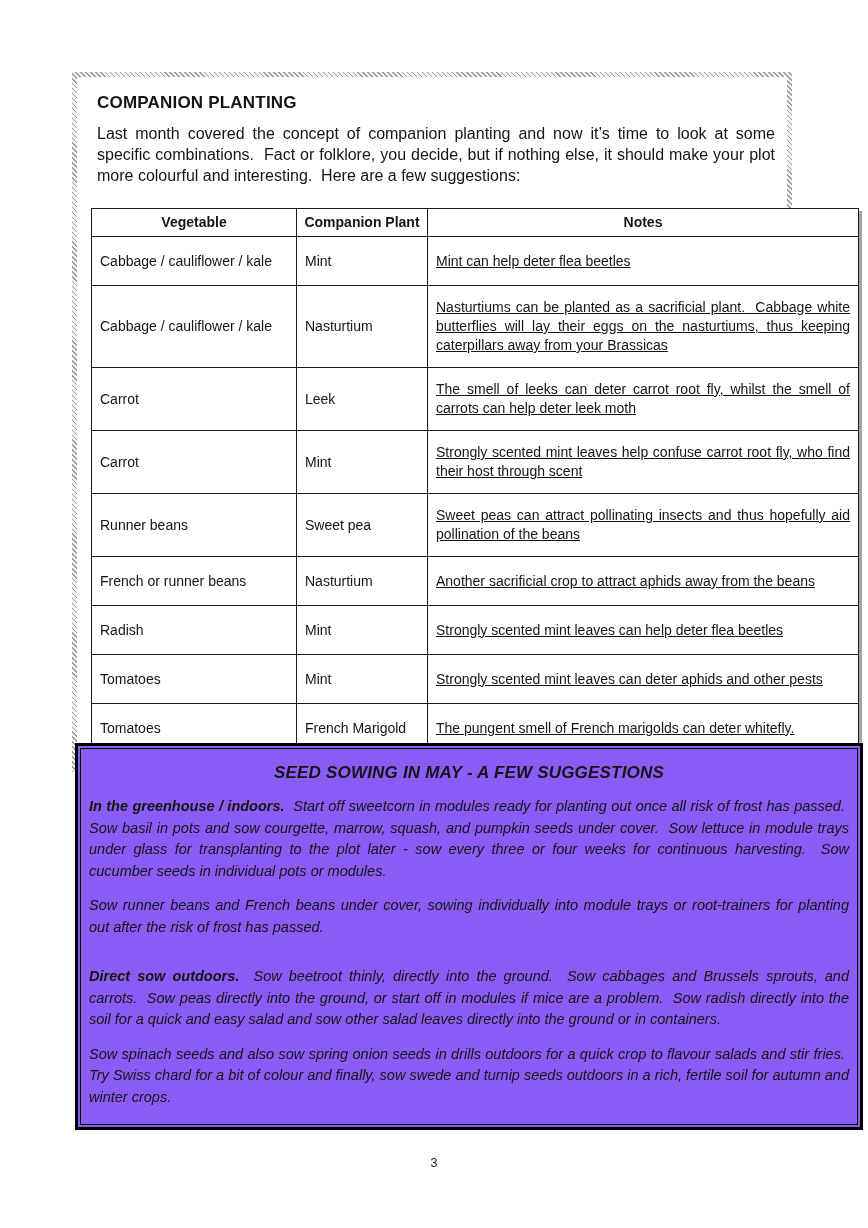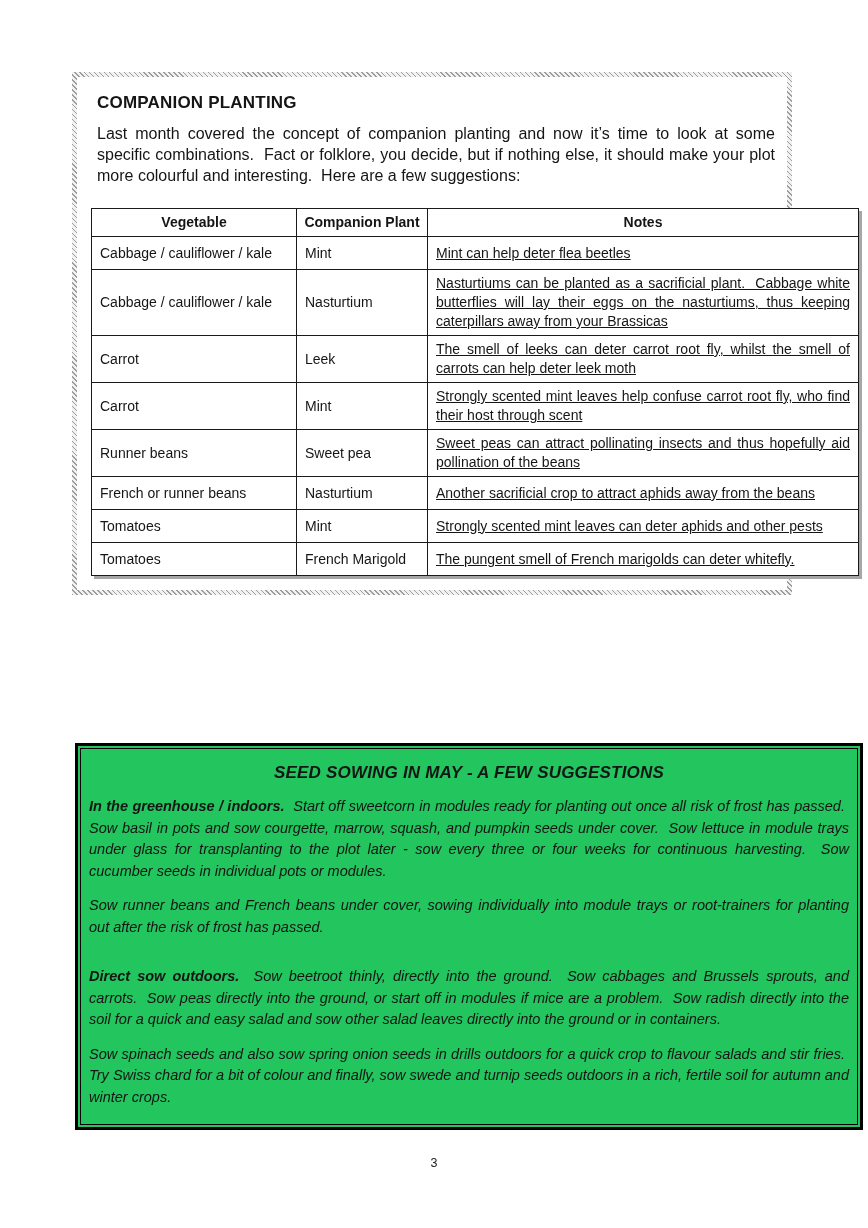--- a/index.html
+++ b/index.html
@@ -26,33 +26,33 @@
 
   
   .companion-table{
     border-collapse:collapse;table-layout:fixed;width:768px;
     margin:22px 0 2px 2px;
     box-shadow:3px 3px 0 #a6a6a6;
     background:#fff;
   }
   .companion-table th,.companion-table td{
     border:1px solid #1a1a1a;font-size:14px;line-height:19px;
-    padding:4px 8px;vertical-align:middle;word-wrap:break-word;
+    padding:12px 8px;vertical-align:middle;word-wrap:break-word;
   }
   .companion-table th{font-weight:bold;text-align:center;padding:4px 4px;}
   .companion-table td.col0,.companion-table td.col1{text-align:left;}
   .companion-table td.col2{text-align:justify;text-decoration:underline;}
   .companion-table .col0{width:196px;}
   .companion-table .col1{width:122px;}
   .companion-table td{height:24px;}
 
   
   .double-box{
     position:absolute;left:75px;top:743px;width:788px;box-sizing:border-box;
-    border:3px solid #000;padding:2px;background:#22c55e;
+    border:3px solid #000;padding:2px;background:#8b5cf6;
   }
   .double-inner{border:1px solid #000;padding:10px 6px 16px 6px;}
   .box2-title{
     font-size:17px;font-weight:bold;font-style:italic;text-align:center;margin:4px 0 0 0;letter-spacing:.2px;
   }
   .seed-paragraphs p{
     font-size:14.5px;line-height:21.5px;text-align:justify;margin:13px 2px 0 2px;font-style:italic;
   }
   .seed-paragraphs p:nth-child(3){margin-top:28px;}
   .seed-paragraphs b{font-weight:bold;}
@@ -104,20 +104,25 @@
               <td class="col0">Runner beans</td>
               <td class="col1">Sweet pea</td>
               <td class="col2">Sweet peas can attract pollinating insects and thus hopefully aid pollination of the beans</td>
             </tr>
             <tr>
               <td class="col0">French or runner beans</td>
               <td class="col1">Nasturtium</td>
               <td class="col2">Another sacrificial crop to attract aphids away from the beans</td>
             </tr>
             <tr>
+              <td class="col0">Radish</td>
+              <td class="col1">Mint</td>
+              <td class="col2">Strongly scented mint leaves can help deter flea beetles</td>
+            </tr>
+            <tr>
               <td class="col0">Tomatoes</td>
               <td class="col1">Mint</td>
               <td class="col2">Strongly scented mint leaves can deter aphids and other pests</td>
             </tr>
             <tr>
               <td class="col0">Tomatoes</td>
               <td class="col1">French Marigold</td>
               <td class="col2">The pungent smell of French marigolds can deter whitefly.</td>
             </tr>
           </tbody>

